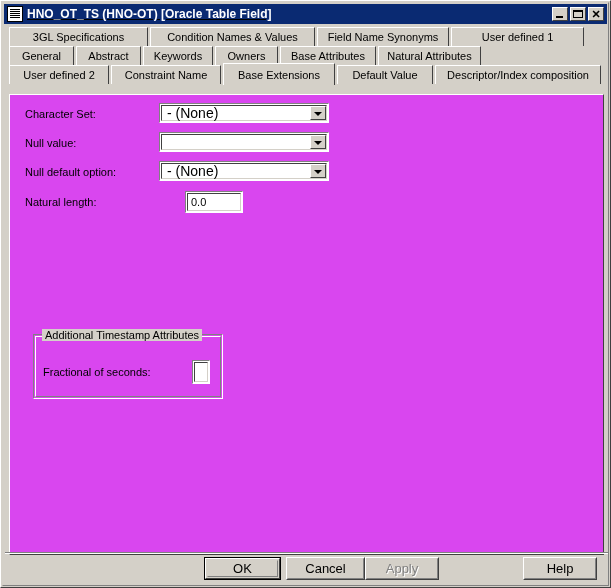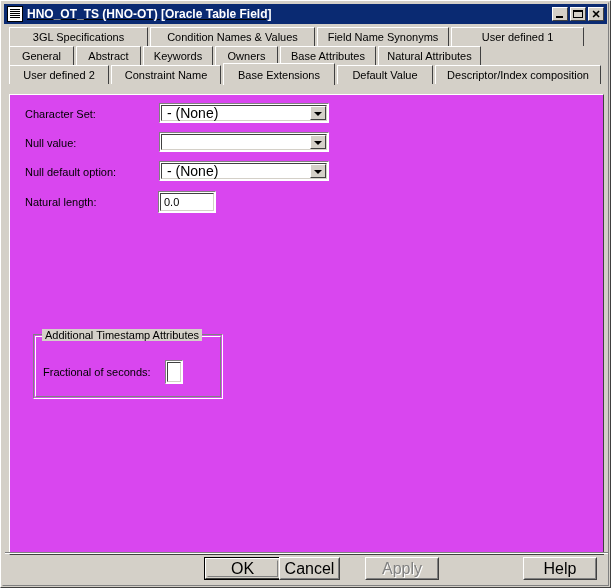--- a/index.html
+++ b/index.html
@@ -246,20 +246,21 @@
   }
 
   .textfield {
     position: absolute;
     background: #ffffff;
     border-top: 1px solid #808080;
     border-left: 1px solid #808080;
     border-right: 1px solid #ffffff;
     border-bottom: 1px solid #ffffff;
     box-sizing: border-box;
+    margin-left: 27px;
   }
   .textfield .tf-inner {
     position: absolute;
     left: 1px; top: 1px; right: 1px; bottom: 1px;
     border-top: 1px solid #404040;
     border-left: 1px solid #404040;
     border-right: 1px solid #d4d0c8;
     border-bottom: 1px solid #d4d0c8;
     background: #ffffff;
     box-sizing: border-box;
@@ -329,21 +330,21 @@
   .btn {
     position: absolute;
     top: 0;
     height: 23px;
     background: #d4d0c8;
     border-top: 1px solid #ffffff;
     border-left: 1px solid #ffffff;
     border-right: 1px solid #404040;
     border-bottom: 1px solid #404040;
     box-sizing: border-box;
-    font-size: 16px;
+    font-size: 13px;
     color: #000000;
     display: flex;
     align-items: center;
     justify-content: center;
     cursor: default;
     white-space: nowrap;
   }
   .btn .btn-in {
     position: absolute;
     left: 0; top: 0; right: 0; bottom: 0;
@@ -512,21 +513,21 @@
   <div id="separator"></div>
 
   <div id="buttonbar">
       <div class="btn default" style="left: 203px; width: 77px;">
         <div class="btn-in">
           <div class="btn-in2">
             <span class="btn-label">OK</span>
           </div>
         </div>
       </div>
-      <div class="btn" style="left: 278px; width: 61px;">
+      <div class="btn" style="left: 285px; width: 79px;">
         <div class="btn-in">
           <span class="btn-label">Cancel</span>
         </div>
       </div>
       <div class="btn disabled" style="left: 364px; width: 74px;">
         <div class="btn-in">
           <span class="btn-label">Apply</span>
         </div>
       </div>
       <div class="btn" style="left: 522px; width: 74px;">

